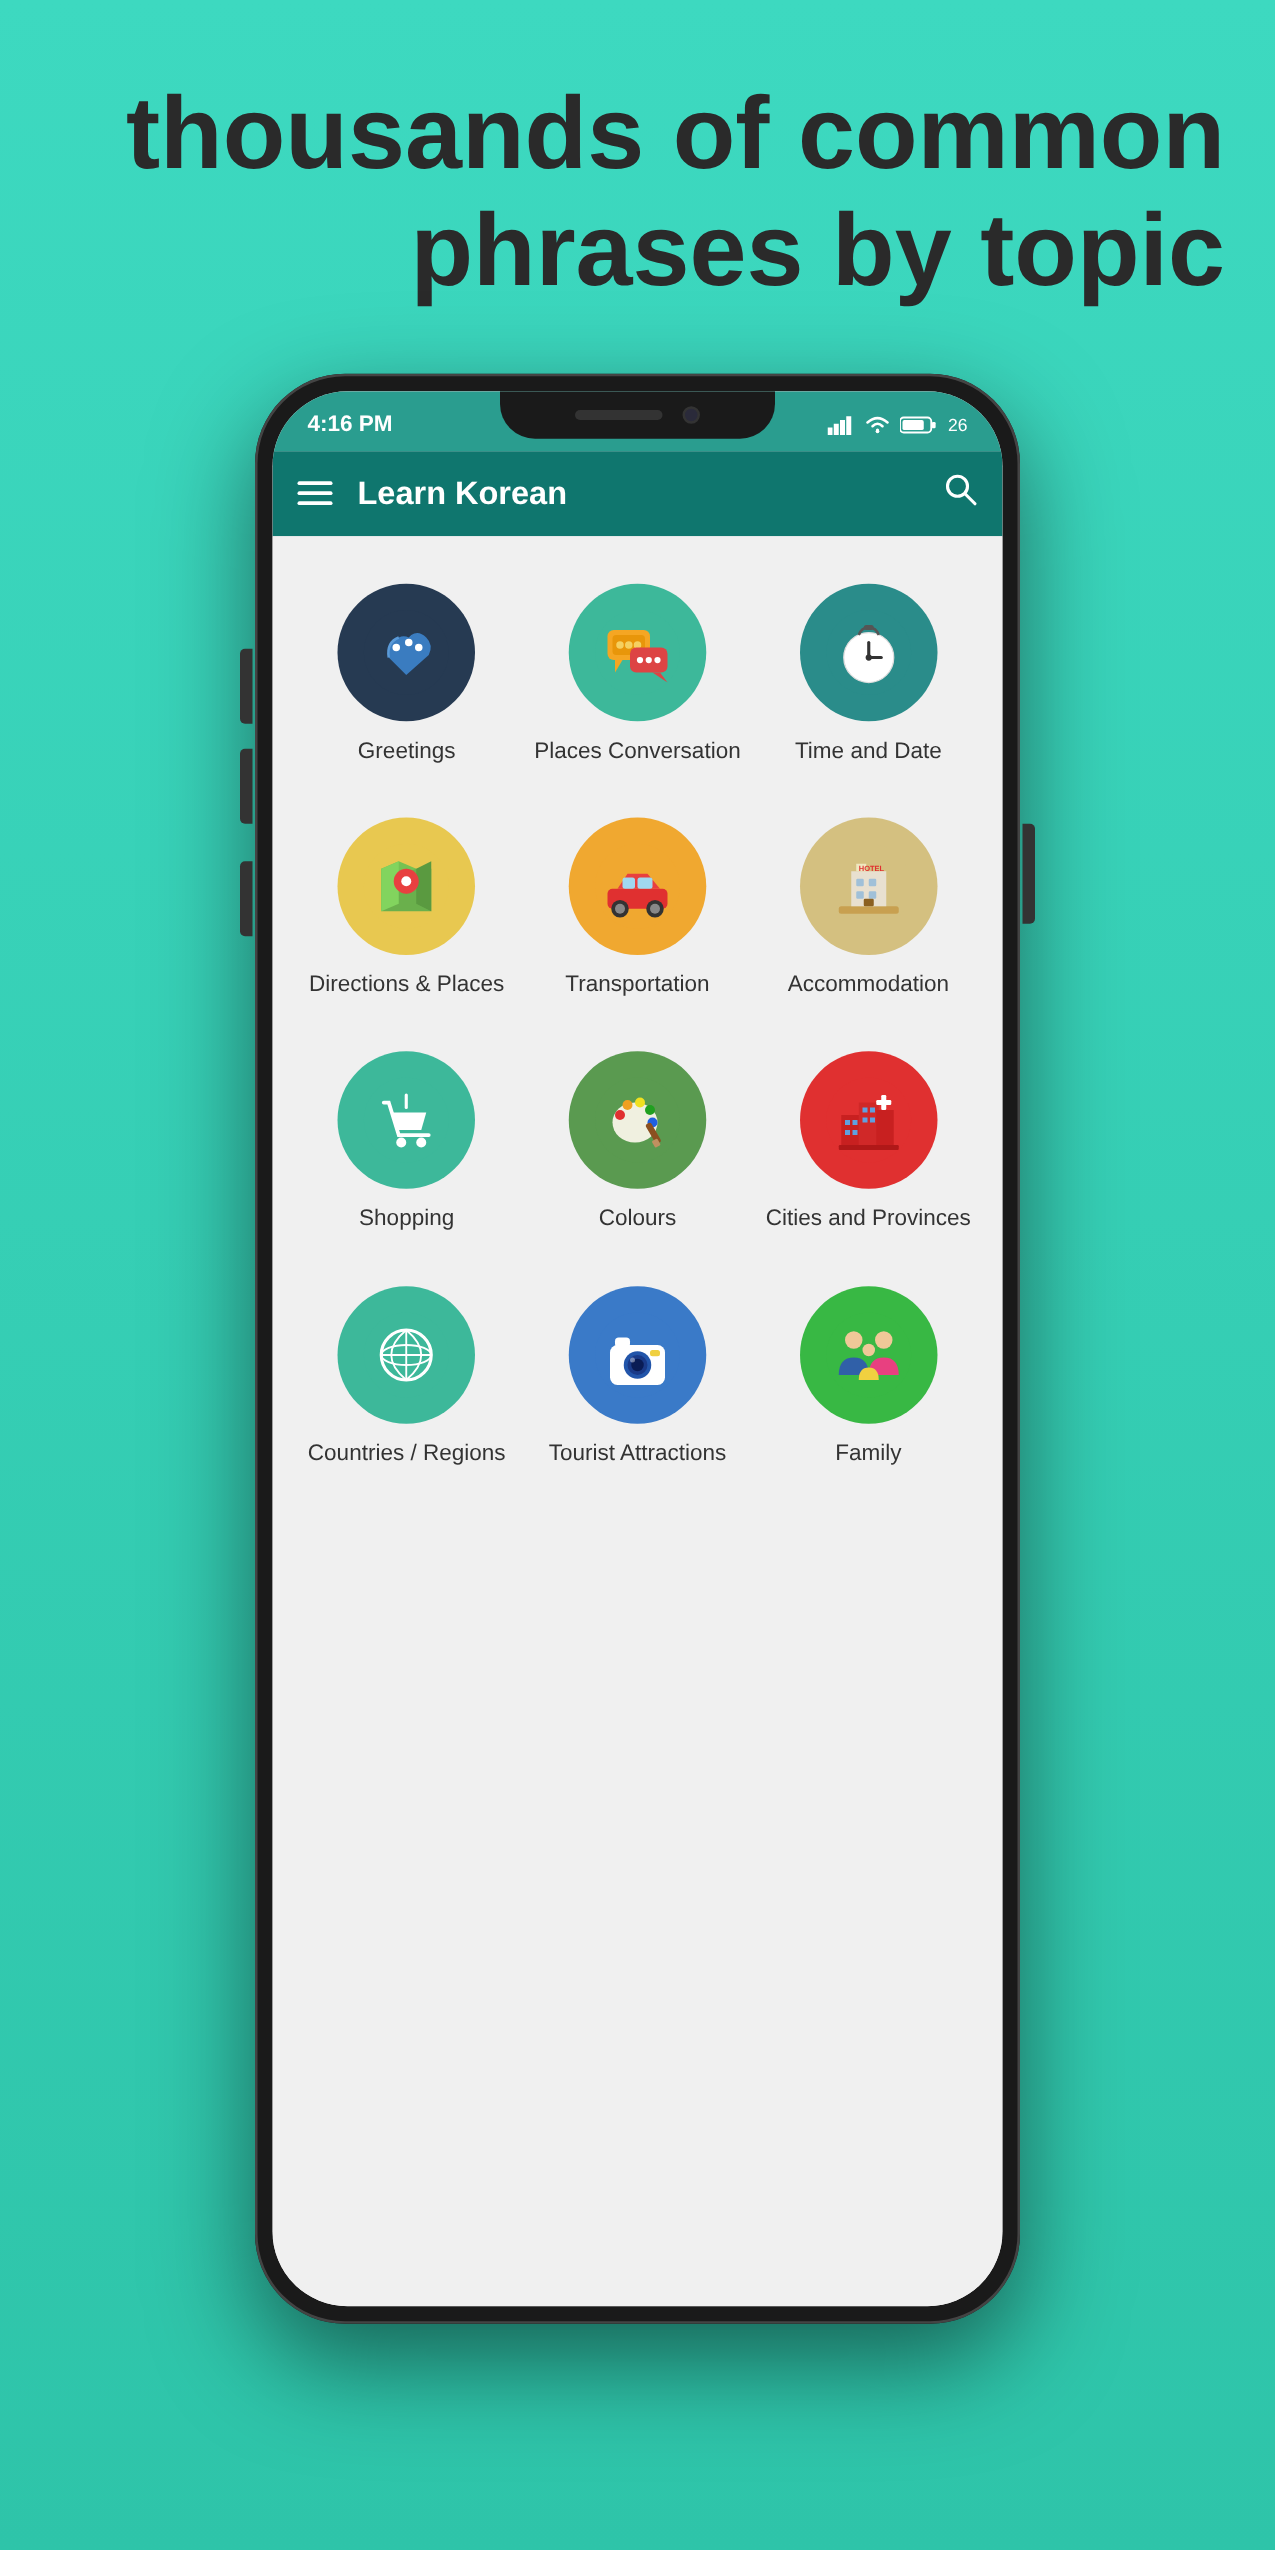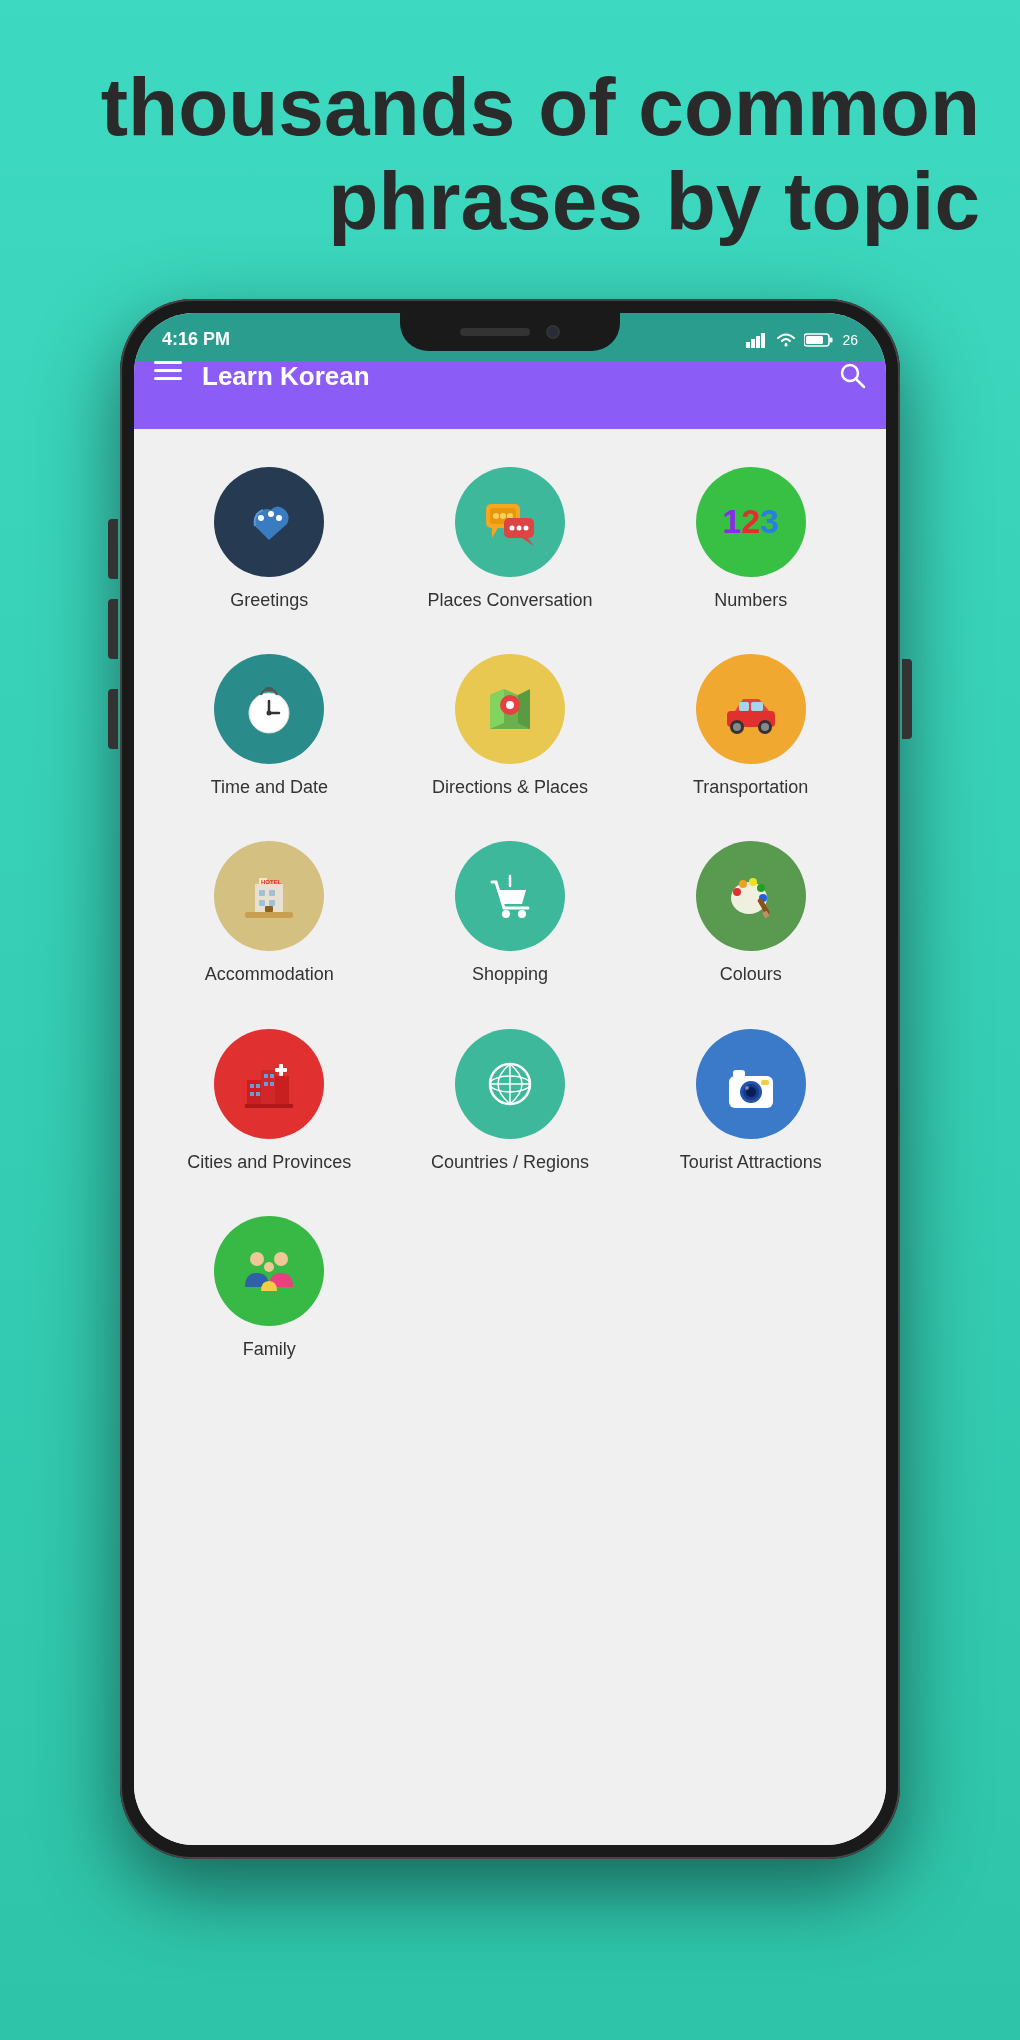--- a/index.html
+++ b/index.html
@@ -25,21 +25,21 @@
     }
 
     
     .phone-wrapper {
       display: flex;
       justify-content: center;
       margin-top: 20px;
     }
 
     .phone {
-      width: 780px;
+      width: 612px;
       height: 1560px;
       background: #1a1a1a;
       border-radius: 72px;
       padding: 14px;
       position: relative;
       box-shadow: 0 30px 80px rgba(0,0,0,0.5), inset 0 0 0 2px #444;
     }
 
     
     .phone::before {
@@ -121,22 +121,23 @@
     .status-icons {
       display: flex;
       align-items: flex-end;
       gap: 8px;
       color: white;
       font-size: 15px;
     }
 
     
     .app-bar {
-      background: #8b5cf6;
-      display: flex;
+      background: #0f766e;
+      display: flex;
+      align-items: center;
       padding: 0 20px;
       height: 68px;
     }
     .hamburger {
       display: flex;
       flex-direction: column;
       gap: 5px;
       cursor: pointer;
     }
     .hamburger span {
@@ -327,28 +328,20 @@
                 <rect x="28" y="30" width="30" height="20" rx="5" fill="#d44"></rect>
                 <polygon points="46,50 52,50 58,58" fill="#d44"></polygon>
                 <circle cx="36" cy="40" r="2.5" fill="white"></circle>
                 <circle cx="43" cy="40" r="2.5" fill="white"></circle>
                 <circle cx="50" cy="40" r="2.5" fill="white"></circle>
               </svg>
             </div>
             <span class="item-label">Places Conversation</span>
           </div>
 
-          <div class="grid-item">
-            <div class="icon-circle ic-numbers">
-              <div class="numbers-text">
-                <span class="num-1">1</span><span class="num-2">2</span><span class="num-3">3</span>
-              </div>
-            </div>
-            <span class="item-label">Numbers</span>
-          </div>
 
           <div class="grid-item">
             <div class="icon-circle ic-time">
               <svg class="icon-svg" viewBox="0 0 68 68" fill="none">
                 <circle cx="34" cy="34" r="34" fill="#2a8c8a"></circle>
                 <circle cx="34" cy="38" r="20" fill="white" stroke="#ddd" stroke-width="1"></circle>
                 <circle cx="34" cy="38" r="17" fill="white"></circle>
                 <line x1="34" y1="38" x2="34" y2="26" stroke="#333" stroke-width="2.5" stroke-linecap="round"></line>
                 <line x1="34" y1="38" x2="44" y2="38" stroke="#333" stroke-width="2.5" stroke-linecap="round"></line>
                 <circle cx="34" cy="38" r="2.5" fill="#333"></circle>

